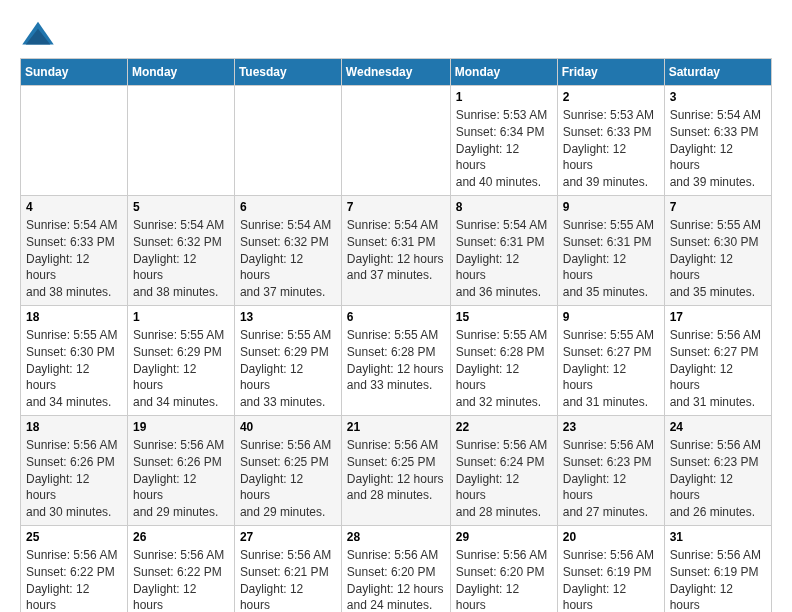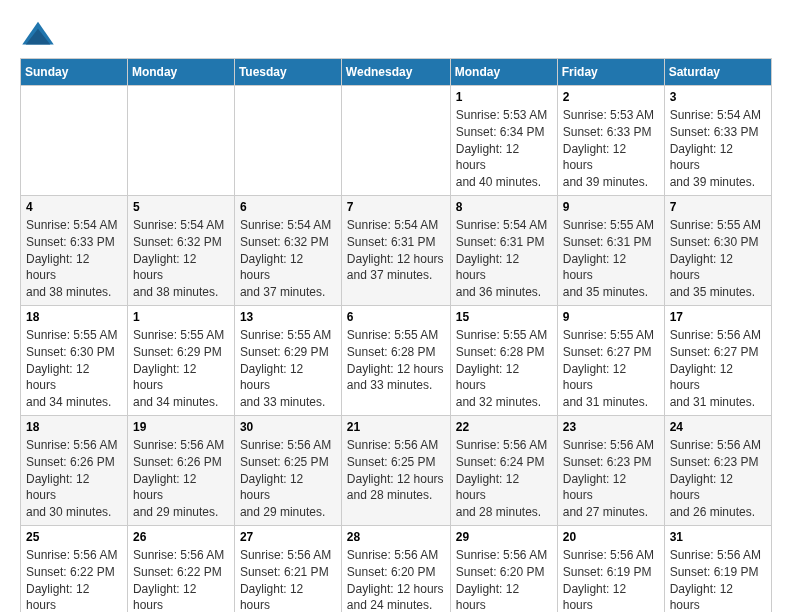--- a/index.html
+++ b/index.html
@@ -256,21 +256,21 @@
 and 30 minutes.</div>
         </td>
         <td>
           <span class="day-num">19</span>
           <div class="day-info" style="white-space: pre-line;">Sunrise: 5:56 AM
 Sunset: 6:26 PM
 Daylight: 12 hours
 and 29 minutes.</div>
         </td>
         <td>
-          <span class="day-num">30</span>
+          <span class="day-num">40</span>
           <div class="day-info" style="white-space: pre-line;">Sunrise: 5:56 AM
 Sunset: 6:25 PM
 Daylight: 12 hours
 and 29 minutes.</div>
         </td>
         <td>
           <span class="day-num">21</span>
           <div class="day-info" style="white-space: pre-line;">Sunrise: 5:56 AM
 Sunset: 6:25 PM
 Daylight: 12 hours

